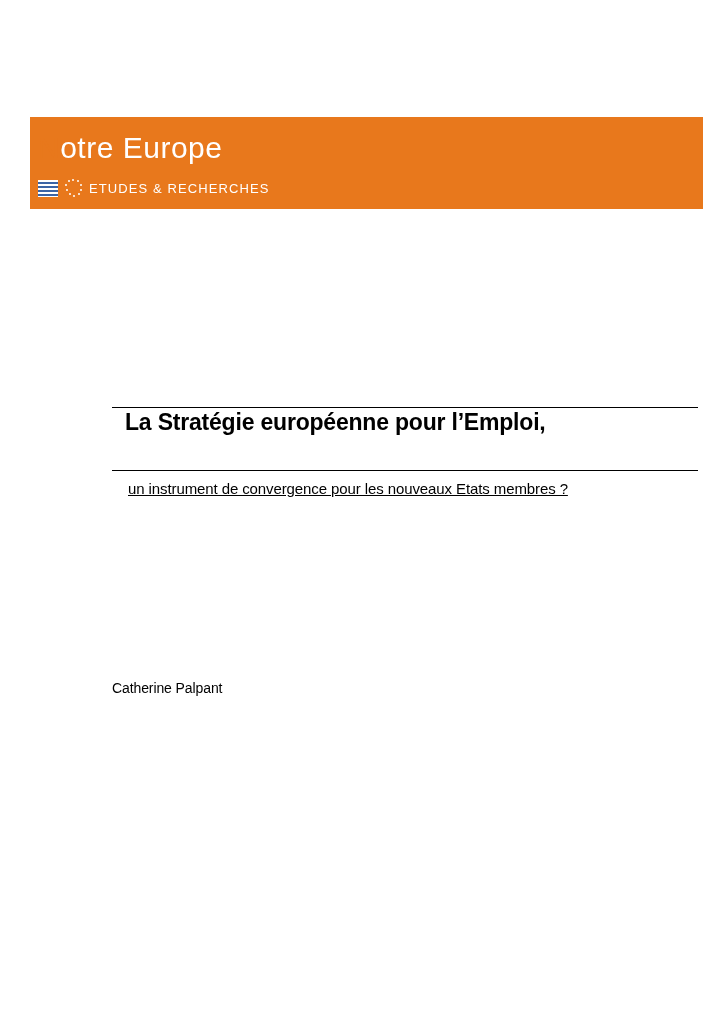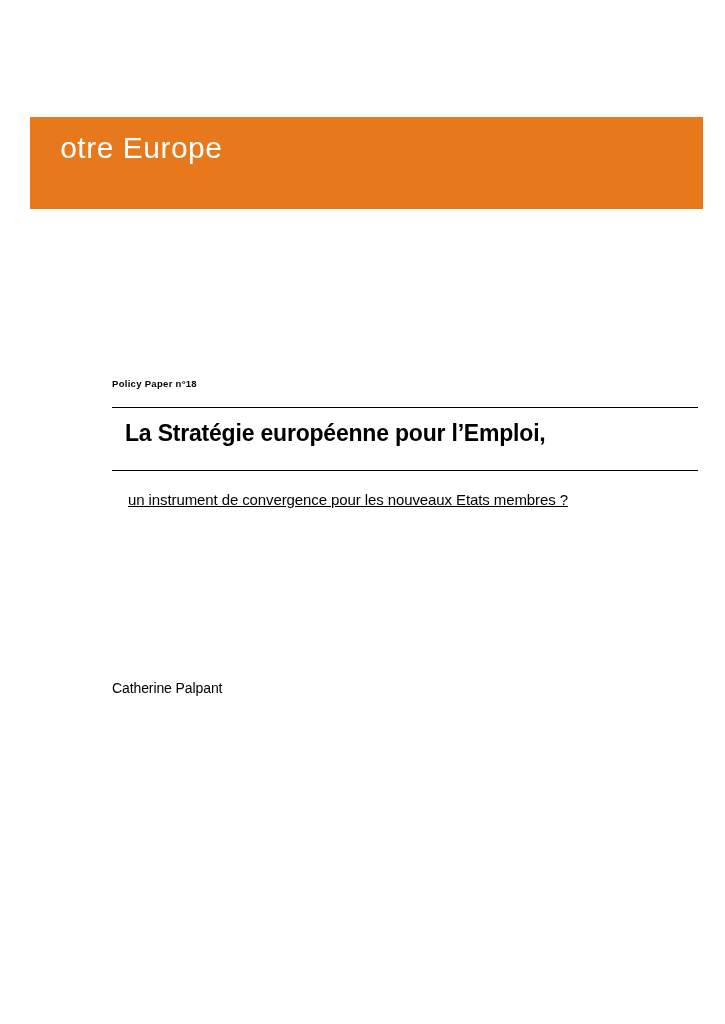--- a/index.html
+++ b/index.html
@@ -151,24 +151,39 @@
   }
 </style>
 </head>
 <body>
 
 <div class="banner">
   <div class="banner-block-blue"></div>
   <div class="banner-gap"></div>
   <div class="banner-logo">
     <div class="logo-title"><span class="accent">N</span><span>otre Europe</span></div>
+    <div class="logo-sub">
+      <span class="logo-mark"></span>
+      <span class="logo-stars">
+        <span style="left:8px;top:0px;"></span>
+        <span style="left:12.5px;top:1.4px;"></span>
+        <span style="left:15.5px;top:5px;"></span>
+        <span style="left:16px;top:9.5px;"></span>
+        <span style="left:13.5px;top:13.5px;"></span>
+        <span style="left:9px;top:15.5px;"></span>
+        <span style="left:4.5px;top:13.5px;"></span>
+        <span style="left:1.5px;top:9.5px;"></span>
+        <span style="left:1px;top:5px;"></span>
+        <span style="left:4px;top:1.4px;"></span>
+      </span>
+      <span class="logo-sub-text">ETUDES &amp; RECHERCHES</span>
+    </div>
   </div>
   <div class="banner-block-orange"></div>
 </div>
 
 <div class="doc">
-  <div class="paper-num">Policy Paper n°18</div>
   <hr class="rule rule-top">
   <h1 class="main-title">La Stratégie européenne pour l’Emploi,</h1>
   <hr class="rule rule-bottom">
   <p class="subtitle">un instrument de convergence pour les nouveaux Etats membres ?</p>
   <div class="author">Catherine Palpant</div>
 </div>
 
 </body></html>

